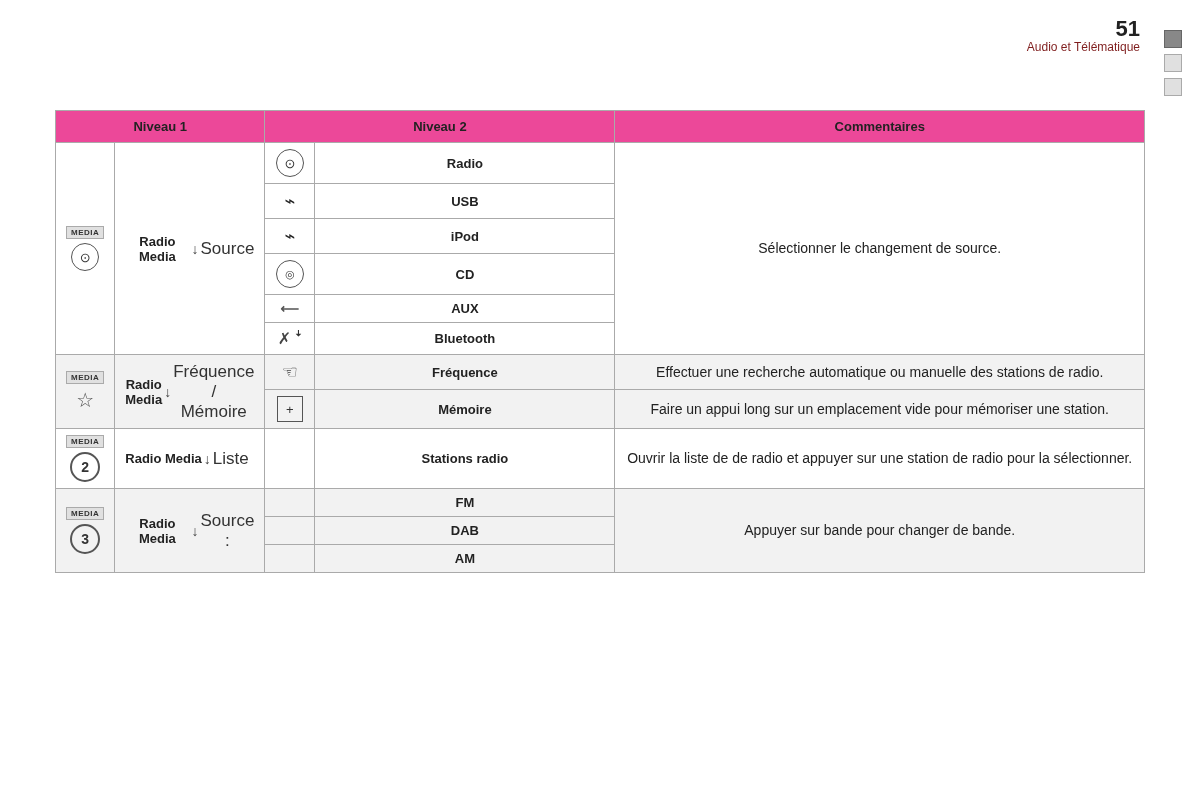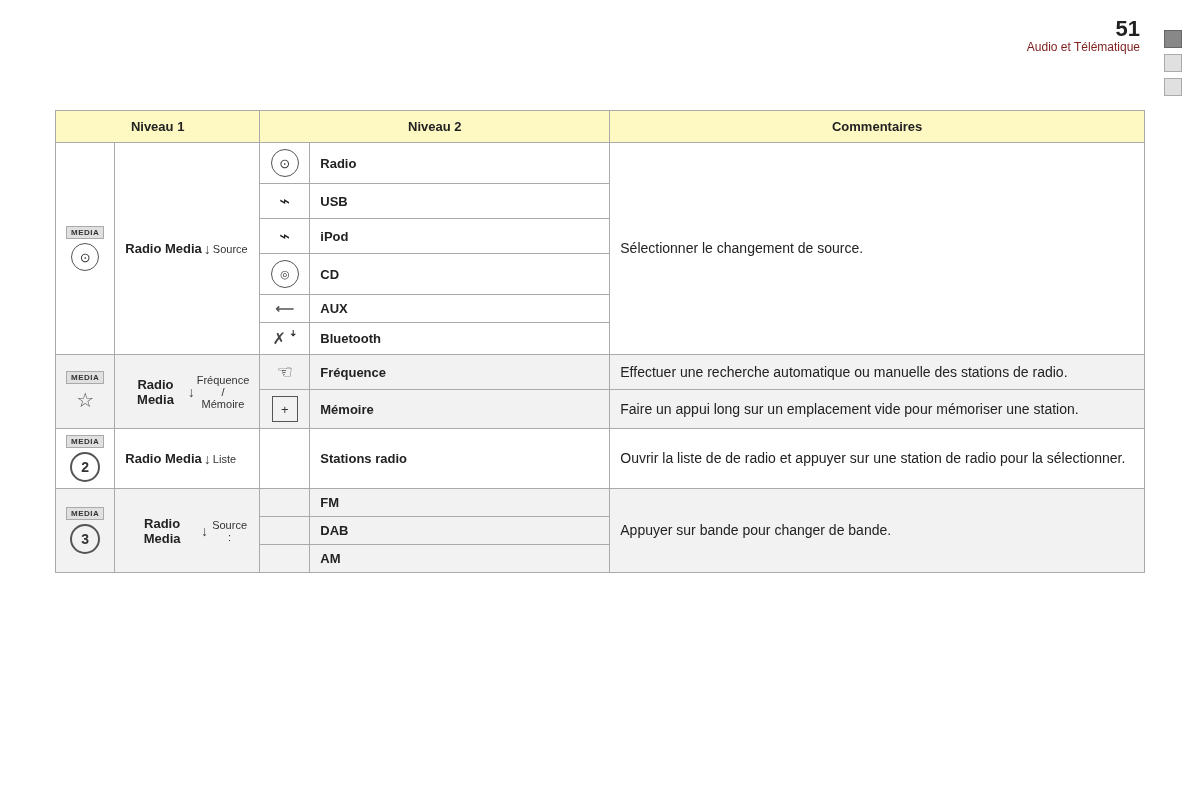--- a/index.html
+++ b/index.html
@@ -57,33 +57,34 @@
       right: 55px;
     }
 
     table {
       width: 100%;
       border-collapse: collapse;
       border: 1px solid #aaa;
     }
 
     thead th {
-      background: #fef9c3;
+      background: #ec4899;
       border: 1px solid #aaa;
       padding: 8px 12px;
       font-weight: bold;
       font-size: 13px;
       text-align: center;
     }
 
     td {
       border: 1px solid #aaa;
       padding: 6px 10px;
       vertical-align: middle;
       font-size: 13px;
+      text-align: center;
     }
 
     
     .col-icon { width: 55px; text-align: center; }
     .col-level1 { width: 145px; text-align: center; }
     .col-icon2 { width: 50px; text-align: center; }
     .col-level2 { width: 300px; }
     .col-comments { width: auto; }
 
     
@@ -104,21 +105,21 @@
     .arrow-down {
       font-size: 14px;
       color: #444;
       line-height: 1;
     }
     .level1-label {
       font-weight: bold;
       font-size: 13px;
     }
     .sub-label {
-      font-size: 11px;
+      font-size: 17px;
       color: #333;
     }
 
     
     .icon-circle {
       width: 28px;
       height: 28px;
       border-radius: 50%;
       border: 1.5px solid #555;
       display: inline-flex;

